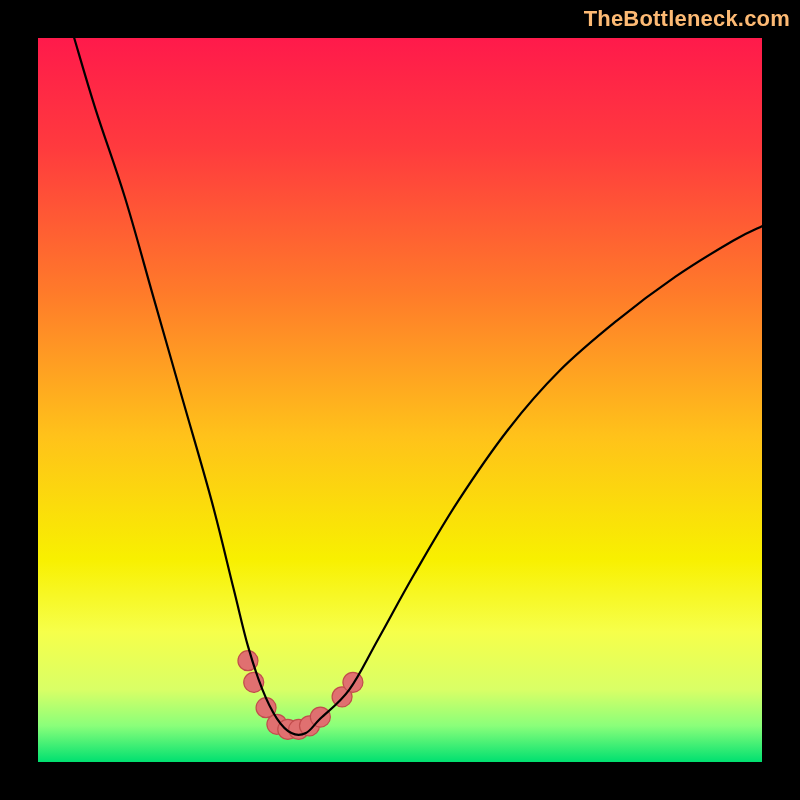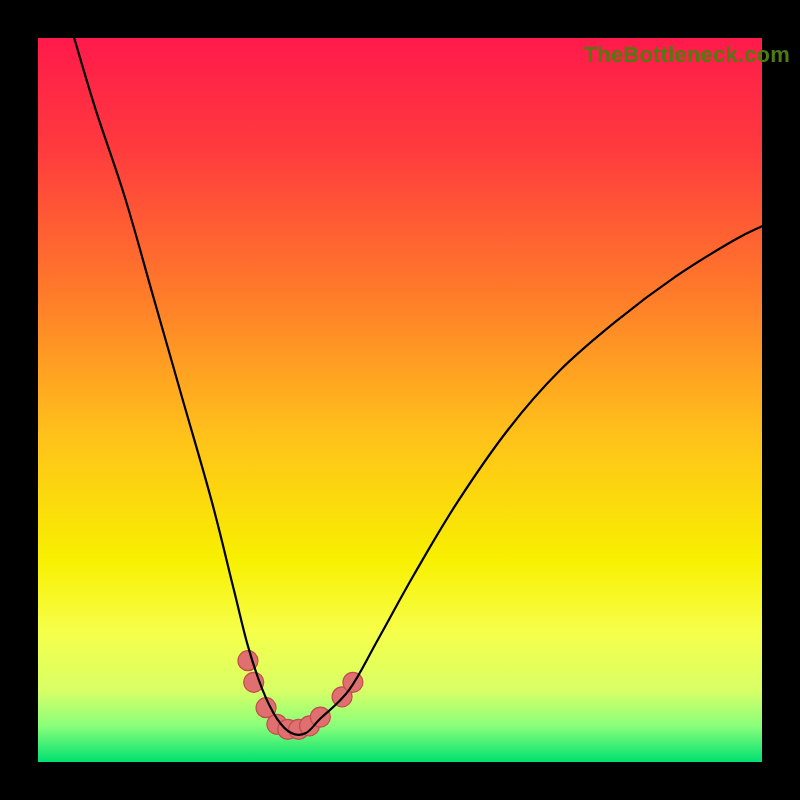--- a/index.html
+++ b/index.html
@@ -17,24 +17,23 @@
     height: 800px;
     background: #000;
     box-sizing: border-box;
   }
   .watermark {
     position: absolute;
     top: 6px;
     right: 10px;
     font-size: 22px;
     font-weight: 600;
-    color: #4d7c0f;
+    color: #fdba74;
     letter-spacing: 0.2px;
     z-index: 50;
-    margin-top: 36px;
   }
   .plot-area {
     position: absolute;
     left: 38px;
     top: 38px;
     width: 724px;
     height: 724px;
     overflow: visible;
   }
   .gradient-bg {

